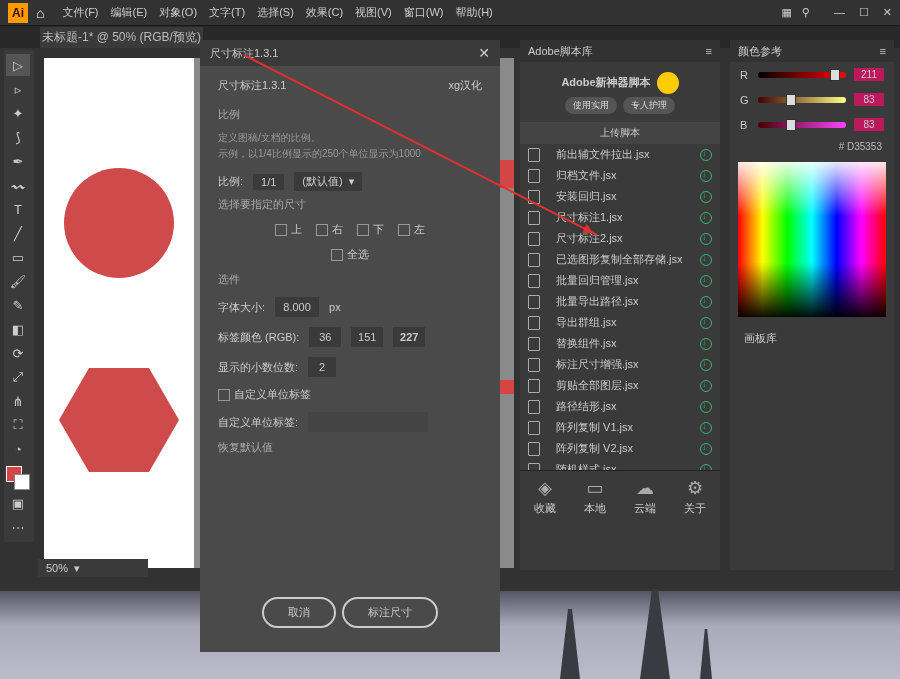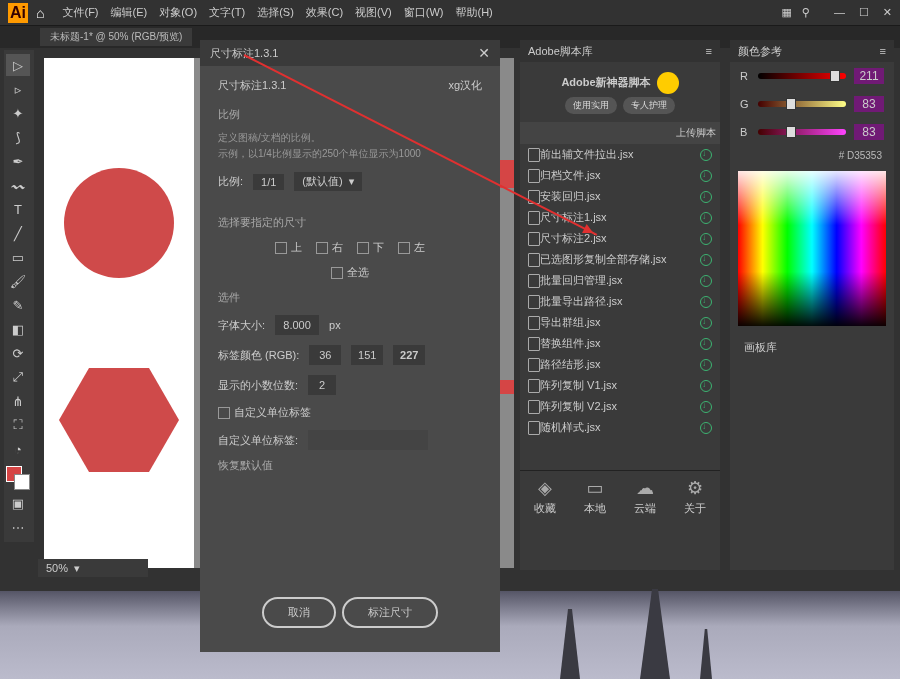--- a/index.html
+++ b/index.html
@@ -1,24 +1,24 @@
 <!DOCTYPE html>
 <html><head>
 <meta charset="utf-8">
 <style>
 *{box-sizing:border-box;margin:0;padding:0;font-family:"Microsoft YaHei",sans-serif;font-size:11px;color:#ccc}
 body{background:#323232;width:900px;height:679px;overflow:hidden;position:relative}
 .topbar{height:26px;background:#323232;display:flex;align-items:center;padding:0 8px;border-bottom:1px solid #1a1a1a}
-.ai-logo{width:20px;height:20px;background:#ff9a00;color:#330000;font-weight:bold;display:flex;align-items:center;justify-content:center;margin-right:8px;font-size:16px}
+.ai-logo{width:20px;height:20px;background:#ff9a00;color:#330000;font-weight:bold;display:flex;align-items:center;justify-content:center;margin-right:8px;font-size:12px}
 .home-icon{color:#fff;margin-right:12px;font-size:14px}
 .menu-item{padding:0 6px;color:#ccc;font-size:11px}
 .menu-right{margin-left:auto;display:flex;gap:10px;align-items:center;color:#888}
 .win-icons{display:flex;gap:14px;margin-left:14px}
 .tabbar{height:22px;background:#282828;display:flex;align-items:center;padding-left:40px}
-.tab{background:#3a3a3a;padding:2px 10px;font-size:10px;color:#bbb}
+.tab{background:#3a3a3a;padding:2px 2px;font-size:12px;color:#bbb}
 .toolbox{position:absolute;left:4px;top:50px;width:30px;background:#3a3a3a;display:flex;flex-direction:column;gap:2px;padding:4px 2px}
 .tool{width:24px;height:22px;display:flex;align-items:center;justify-content:center;color:#ccc;font-size:13px}
 .tool.active{background:#555}
 .swatch{width:24px;height:24px;position:relative;margin-top:4px}
 .swatch .fg{width:16px;height:16px;background:#d54545;border:1px solid #fff;position:absolute;top:0;left:0}
 .swatch .bg{width:16px;height:16px;background:#fff;border:1px solid #888;position:absolute;bottom:0;right:0}
 .canvas{position:absolute;left:44px;top:58px;width:150px;height:510px;background:#fff}
 .circle{width:110px;height:110px;background:#cf4a4a;border-radius:50%;margin:110px 0 0 20px}
 .hexagon{width:120px;height:104px;background:#cf4a4a;clip-path:polygon(25% 0,75% 0,100% 50%,75% 100%,25% 100%,0 50%);margin:90px 0 0 15px}
 .canvas-edge{position:absolute;left:194px;top:58px;width:320px;height:510px;background:#8a8a8a}
@@ -39,34 +39,34 @@
 .chk.checked{background:#ddd}
 .dialog-buttons{display:flex;gap:6px;justify-content:center;padding:14px 0 24px}
 .pill{border:2px solid #ccc;border-radius:18px;padding:6px 24px;color:#ccc;background:transparent}
 .red-box{border:2px solid #e03030;position:absolute}
 .scripts-panel{position:absolute;left:520px;top:40px;width:200px;height:530px;background:#3a3a3a;z-index:5}
 .panel-header{height:22px;background:#323232;display:flex;align-items:center;padding:0 8px;font-size:10px;color:#bbb;justify-content:space-between}
 .scripts-title{color:#ffcc00;font-weight:bold;font-size:13px;text-align:center;padding:10px 0 3px}
 .yellow-badge{display:inline-block;width:22px;height:22px;background:#ffcc00;border-radius:50%;vertical-align:middle;margin-left:6px}
 .pill-row{display:flex;gap:6px;justify-content:center;margin-bottom:8px}
 .mini-pill{background:#555;border-radius:10px;padding:2px 8px;font-size:9px;color:#ddd}
-.list-header{background:#444;text-align:right;padding:4px;font-size:10px;color:#ccc}
+.list-header{background:#444;text-align:center;padding:4px;font-size:10px;color:#ccc}
 .script-list{height:326px;overflow:hidden}
-.script-item{display:flex;align-items:center;padding:3px 8px;gap:0;font-size:10px;color:#ccc;position:relative}
+.script-item{display:flex;align-items:center;padding:3px 8px;gap:16px;font-size:10px;color:#ccc;position:relative}
 .script-item .doc-icon{width:12px;height:14px;border:1px solid #aaa;border-radius:1px}
 .script-item .dl{position:absolute;right:8px;width:12px;height:12px;border:1.5px solid #3cb371;border-radius:50%}
 .script-item .dl::after{content:"↓";color:#3cb371;font-size:8px;position:absolute;left:1px;top:-1px}
 .bottom-nav{display:flex;height:52px;border-top:1px solid #222}
 .nav-btn{flex:1;display:flex;flex-direction:column;align-items:center;justify-content:center;gap:2px;color:#aaa;font-size:9px}
 .nav-btn .nicon{font-size:18px;color:#aaa}
 .color-panel{position:absolute;left:730px;top:40px;width:164px;height:530px;background:#3a3a3a}
 .slider-row{display:flex;align-items:center;padding:6px 10px;gap:8px}
 .slider-track{flex:1;height:6px;border-radius:3px;position:relative}
 .slider-thumb{position:absolute;top:-3px;width:10px;height:12px;background:#ddd;border:1px solid #333}
-.slider-val{background:#701a75;width:30px;text-align:center;padding:1px 0;color:#ccc;font-size:12px}
+.slider-val{background:#be185d;width:30px;text-align:center;padding:1px 0;color:#ccc;font-size:10px}
 .hex-row{text-align:right;padding:4px 12px;font-size:10px;color:#bbb}
 .spectrum{margin:6px 8px;width:148px;height:155px;background:linear-gradient(to right,#ff0000,#ffff00,#00ff00,#00ffff,#0000ff,#ff00ff,#ff0000);position:relative}
 .spectrum::before{content:"";position:absolute;inset:0;background:linear-gradient(to bottom,rgba(255,255,255,0.9) 0%,rgba(255,255,255,0) 35%,rgba(0,0,0,0) 65%,rgba(0,0,0,0.95) 100%)}
 .lib-row{display:flex;padding:8px 14px;color:#bbb;font-size:10px}
 .arrow-line{position:absolute;height:2px;background:#e03030;transform-origin:left center;z-index:20}
 .arrow-line::after{content:"";position:absolute;right:-1px;top:-4px;border:5px solid transparent;border-left:10px solid #e03030}
 .taskbar-shadow{position:absolute;bottom:0;left:0;right:0;height:88px;background:linear-gradient(#556,#aab 40%,#bbc)}
 .silhouette{position:absolute;bottom:0;background:#3a3a42}
 </style>
 </head>
@@ -156,21 +156,21 @@
       <span>比例:</span>
       <span class="select-look">
           <span>1/1</span>
         </span>
       <span class="select-look">
           <span>(默认值)</span>
           <span>▾</span>
         </span>
     </div>
 
-    <div class="section-label" style="margin-top:24px">选择要指定的尺寸</div>
+    <div class="section-label" style="margin-top:6px">选择要指定的尺寸</div>
     <div class="chk-row" style="justify-content:center">
       <span><span class="chk"></span><span>上</span></span>
       <span><span class="chk"></span><span>右</span></span>
       <span><span class="chk"></span><span>下</span></span>
       <span><span class="chk"></span><span>左</span></span>
     </div>
     <div class="chk-row" style="justify-content:center">
       <span><span class="chk"></span><span>全选</span></span>
     </div>
 
@@ -268,20 +268,30 @@
         <span>导出群组.jsx</span>
         <span class="dl"></span>
       </div>
       <div class="script-item">
         <span class="doc-icon"></span>
         <span>替换组件.jsx</span>
         <span class="dl"></span>
       </div>
       <div class="script-item">
         <span class="doc-icon"></span>
+        <span>标注尺寸增强.jsx</span>
+        <span class="dl"></span>
+      </div>
+      <div class="script-item">
+        <span class="doc-icon"></span>
+        <span>剪贴全部图层.jsx</span>
+        <span class="dl"></span>
+      </div>
+      <div class="script-item">
+        <span class="doc-icon"></span>
         <span>路径结形.jsx</span>
         <span class="dl"></span>
       </div>
       <div class="script-item">
         <span class="doc-icon"></span>
         <span>阵列复制 V1.jsx</span>
         <span class="dl"></span>
       </div>
       <div class="script-item">
         <span class="doc-icon"></span>

